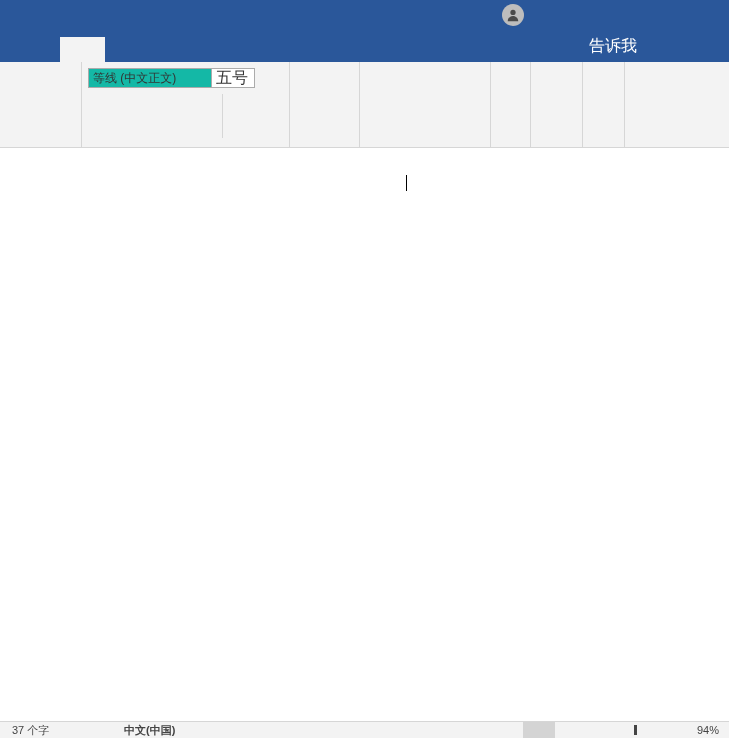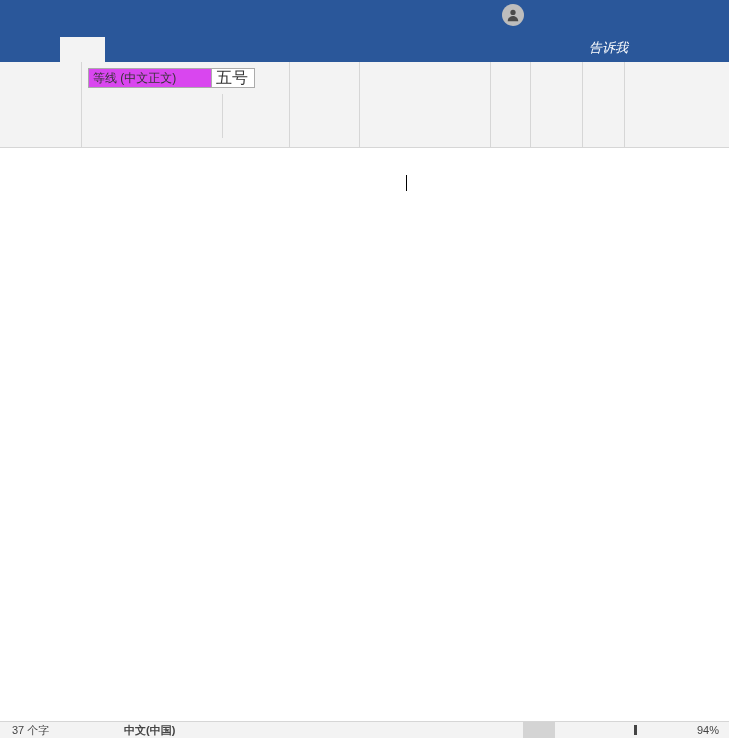--- a/index.html
+++ b/index.html
@@ -47,22 +47,21 @@
     color: #333;
     display: flex;
     align-items: center;
     justify-content: center;
   }
   .tell-me {
     position: absolute;
     bottom: 5px;
     left: 589px;
     color: #ffffff;
-    font-size: 13px;
-    font-style: italic;
+    font-size: 16px;
   }
 
   .ribbon {
     height: 86px;
     background: #f3f3f3;
     border-bottom: 1px solid #d6d6d6;
     display: flex;
     position: relative;
   }
   .ribbon-group {
@@ -76,21 +75,21 @@
   .g-styles { width: 131px; }
   .g-edit1 { width: 40px; }
   .g-edit2 { width: 52px; }
   .g-edit3 { width: 42px; }
 
   .font-row1 { display: flex; gap: 0; align-items: center; }
   .font-name-box {
     width: 124px;
     height: 20px;
     border: 1px solid #ababab;
-    background: #d946ef;
+    background: #14b8a6;
     font-size: 12px;
     color: #333;
     padding: 1px 4px;
     line-height: 16px;
     display: flex;
     align-items: center;
   }
   .font-size-box {
     width: 43px;
     height: 20px;

